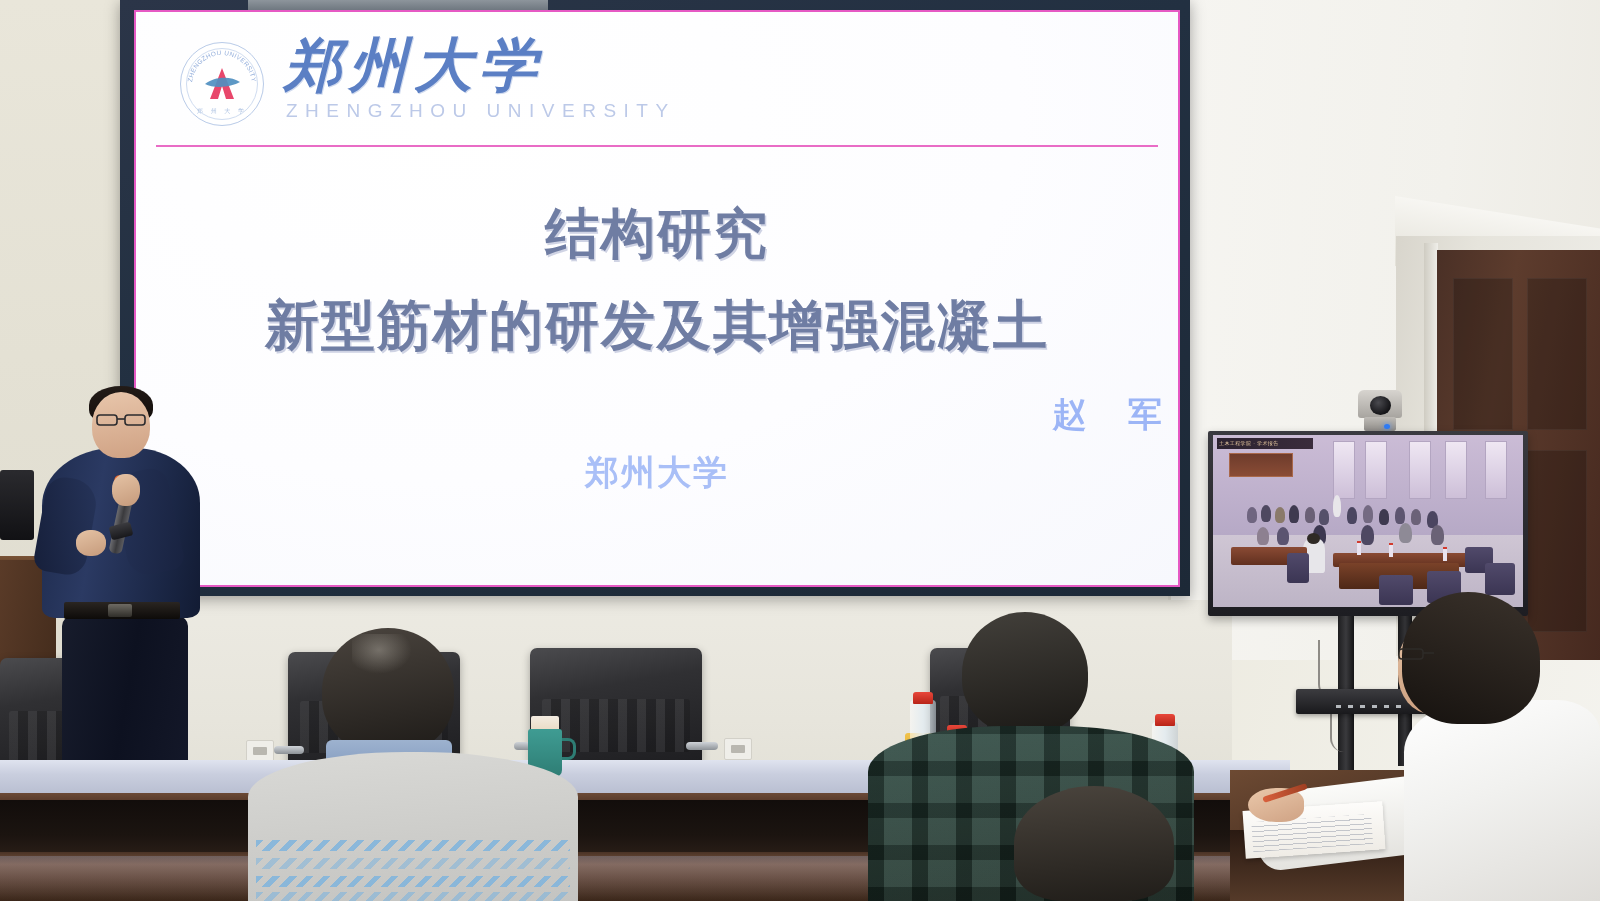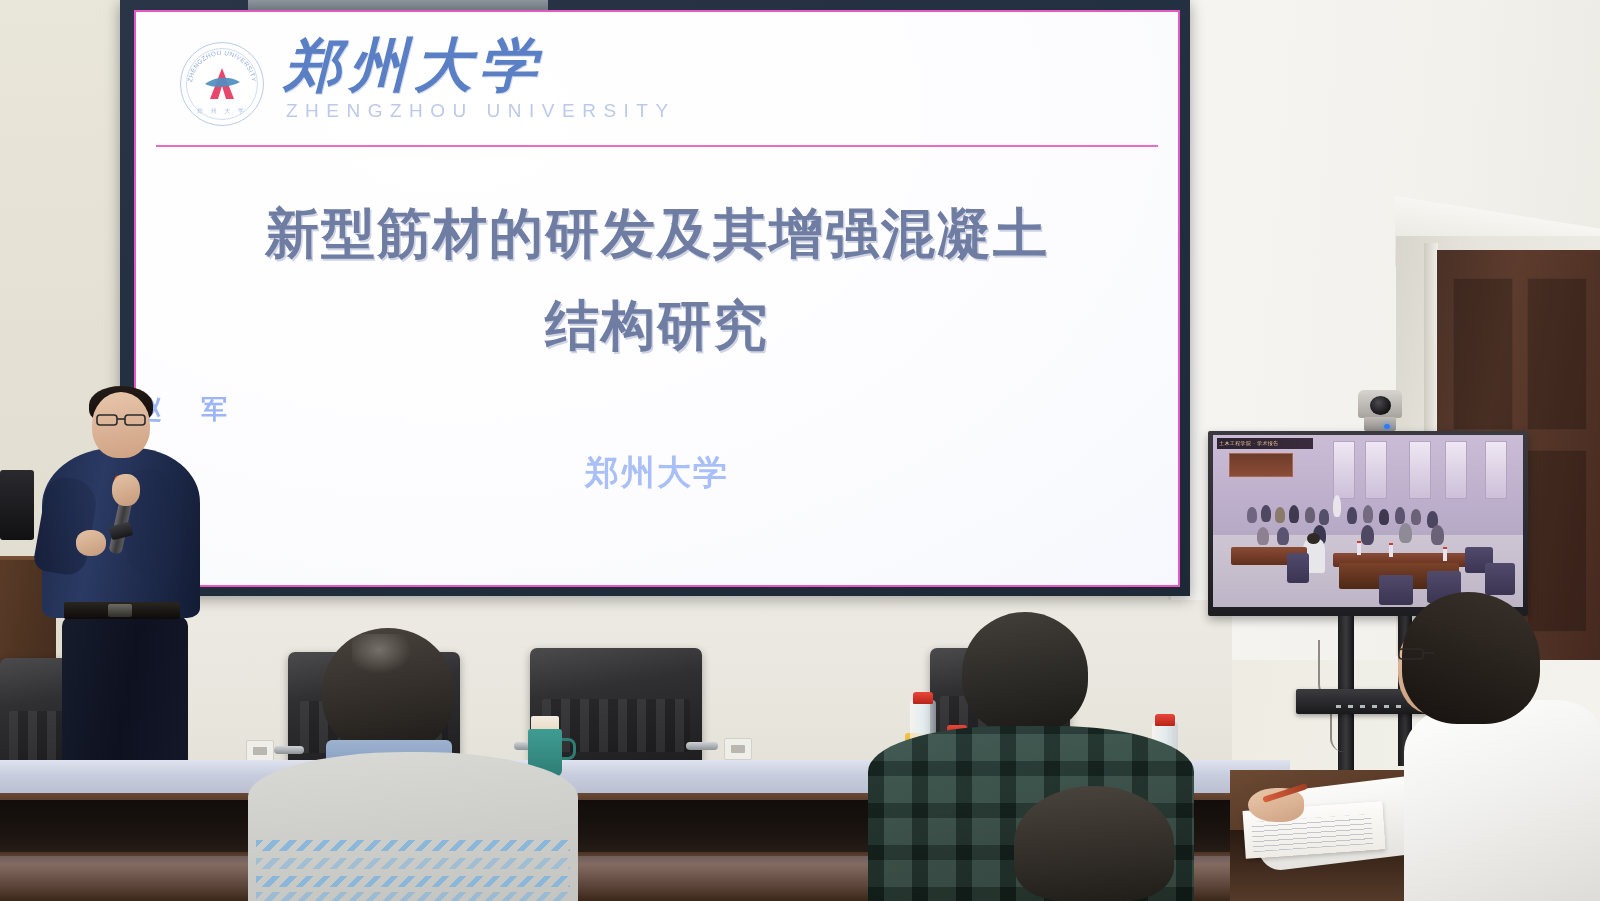--- a/index.html
+++ b/index.html
@@ -61,22 +61,22 @@
   .logo-en{position:absolute;left:150px;top:88px;font-size:19px;color:#bcc9e8;
     letter-spacing:7.5px;font-weight:400;}
   .rule{position:absolute;left:20px;top:133px;width:1002px;height:2px;background:#e96cc6;}
 
   
   .title-wrap{position:absolute;left:0;top:176px;width:100%;text-align:center;}
   .title-line{font-size:54px;line-height:92px;color:#6f7da3;font-weight:700;
     letter-spacing:2px;
     font-family:"DejaVu Sans","Liberation Sans",sans-serif;
     text-shadow:1.5px 1.5px 0 rgba(150,160,195,.45);}
-  .speaker{position:absolute;left:0;top:380px;width:100%;text-align:left;
-    font-size:26px;color:#9cb5f6;letter-spacing:16px;font-weight:700;}
+  .speaker{position:absolute;left:0;top:380px;width:100%;text-align:right;
+    font-size:34px;color:#9cb5f6;letter-spacing:16px;font-weight:700;}
   .affil{position:absolute;left:0;top:438px;width:100%;text-align:center;
     font-size:34px;color:#a9bff7;letter-spacing:2px;font-weight:600;}
   .date{position:absolute;left:0;top:494px;width:100%;text-align:center;
     font-size:34px;color:#a9bff7;letter-spacing:1px;font-weight:600;}
 
   
   .tv-bezel{position:absolute;left:1208px;top:431px;width:320px;height:185px;
     background:linear-gradient(180deg,#3a3a40,#1d1d22);border-radius:2px;
     box-shadow:0 4px 10px rgba(0,0,0,.3);}
   .tv-screen{position:absolute;left:1213px;top:435px;width:310px;height:172px;
@@ -301,22 +301,22 @@
           <path d="M4 19 C14 11, 30 11, 39 17 C31 22, 13 24, 4 19 Z" fill="#4f8fc0" opacity="0.92"></path>
         </svg>
         <div class="seal-bottom-cn">郑 州 大 学</div>
       </div>
       <div class="logo-cn">郑州大学</div>
       <div class="logo-en">ZHENGZHOU UNIVERSITY</div>
     </div>
     <div class="rule"></div>
 
     <div class="title-wrap">
+      <div class="title-line">结构研究</div>
       <div class="title-line">新型筋材的研发及其增强混凝土</div>
-      <div class="title-line">结构研究</div>
     </div>
     <div class="speaker">赵  军</div>
     <div class="affil">郑州大学</div>
   </div>
 
   <div class="cam-body"></div>
   <div class="cam-lens"></div>
   <div class="cam-base"></div>
   <div class="cam-led"></div>
 

